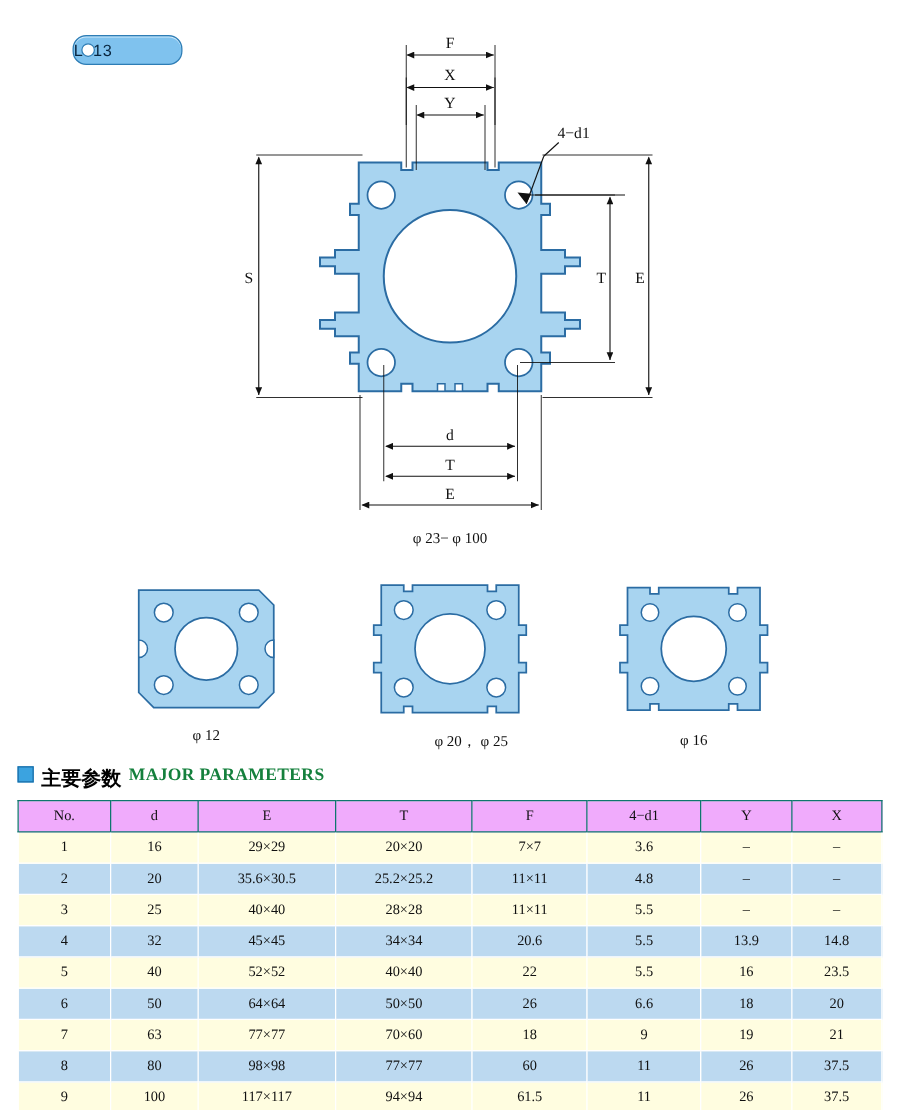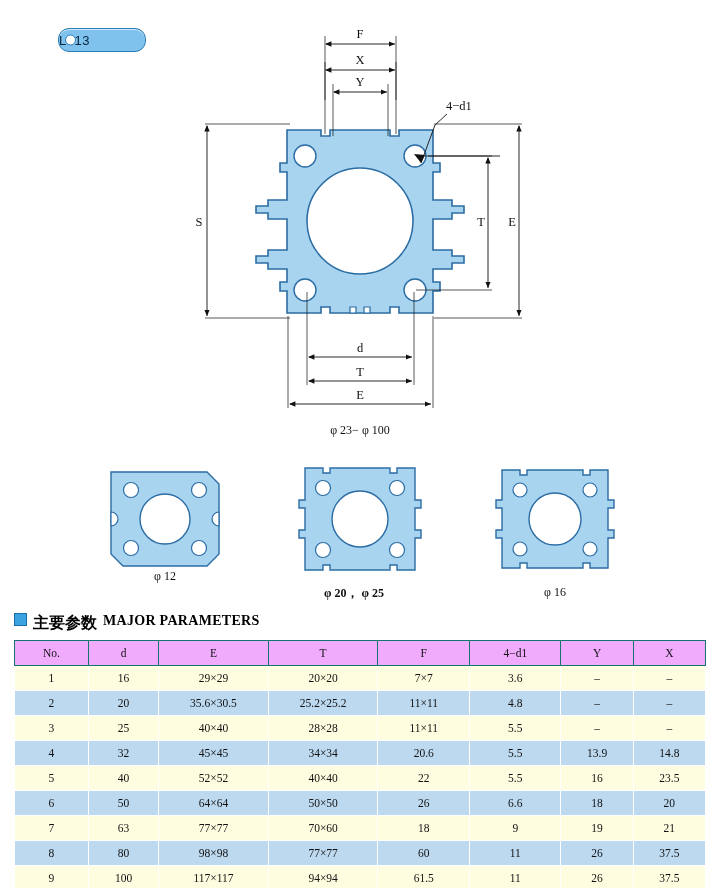--- a/index.html
+++ b/index.html
@@ -34,21 +34,21 @@
   .sec-title{
     position:absolute;left:14px;top:613px;
     display:flex;align-items:flex-start;gap:6px;
     font-size:15px;font-weight:bold;
   }
   .sec-title .sq{
     width:11px;height:11px;background:#3ba3e0;border:1px solid #1a6ea8;
     display:inline-block;
   }
   .sec-title .cn{font-size:16px;font-weight:bold;color:#000;}
-  .sec-title .en{font-size:14px;font-weight:bold;color:#000000;font-family:"Liberation Serif", serif;letter-spacing:.3px;}
+  .sec-title .en{font-size:14px;font-weight:bold;color:#15803d;font-family:"Liberation Serif", serif;letter-spacing:.3px;}
   table.params{
     position:absolute;left:14px;top:640px;
     width:692px;
     border-collapse:collapse;
     font-size:11.5px;
     font-family:"Liberation Serif", serif;
   }
   table.params th{
     background:#f0abfc;
     border:1px solid #0f766e;
@@ -186,37 +186,37 @@
     M16,10 L112,10 L124,22 L124,92 L112,104 L28,104 L16,92 Z"></path>
   <circle cx="70" cy="57" r="25" fill="#ffffff" stroke="#2b6ca3" stroke-width="1.4"></circle>
   <circle cx="36" cy="28" r="7.5" fill="#ffffff" stroke="#2b6ca3" stroke-width="1.2"></circle>
   <circle cx="104" cy="28" r="7.5" fill="#ffffff" stroke="#2b6ca3" stroke-width="1.2"></circle>
   <circle cx="36" cy="86" r="7.5" fill="#ffffff" stroke="#2b6ca3" stroke-width="1.2"></circle>
   <circle cx="104" cy="86" r="7.5" fill="#ffffff" stroke="#2b6ca3" stroke-width="1.2"></circle>
   <path fill="#ffffff" stroke="#2b6ca3" stroke-width="1.2" d="M16,50 a7,7 0 0 1 0,14 z"></path>
   <path fill="#ffffff" stroke="#2b6ca3" stroke-width="1.2" d="M124,50 a7,7 0 0 0 0,14 z"></path>
 </svg>
 </div>
-<div class="caption" style="left:115px;top:569px;width:100px;">φ 12</div>
+<div class="caption" style="left:115px;top:581px;width:100px;">φ 12</div>
 
 <div style="position:absolute;left:285px;top:460px;">
 <svg width="150" height="120" viewBox="0 0 150 120" xmlns="http://www.w3.org/2000/svg">
   <path fill="#a8d4f0" stroke="#2b6ca3" stroke-width="1.4" d="
     M20,8 L38,8 L38,13 L45,13 L45,8 L105,8 L105,13 L112,13 L112,8 L130,8
     L130,40 L136,40 L136,48 L130,48 L130,70 L136,70 L136,78 L130,78 L130,110
     L112,110 L112,105 L105,105 L105,110 L45,110 L45,105 L38,105 L38,110 L20,110
     L20,78 L14,78 L14,70 L20,70 L20,48 L14,48 L14,40 L20,40 Z"></path>
   <circle cx="75" cy="59" r="28" fill="#ffffff" stroke="#2b6ca3" stroke-width="1.4"></circle>
   <circle cx="38" cy="28" r="7.5" fill="#ffffff" stroke="#2b6ca3" stroke-width="1.2"></circle>
   <circle cx="112" cy="28" r="7.5" fill="#ffffff" stroke="#2b6ca3" stroke-width="1.2"></circle>
   <circle cx="38" cy="90" r="7.5" fill="#ffffff" stroke="#2b6ca3" stroke-width="1.2"></circle>
   <circle cx="112" cy="90" r="7.5" fill="#ffffff" stroke="#2b6ca3" stroke-width="1.2"></circle>
 </svg>
 </div>
-<div class="caption" style="left:289px;top:585px;width:130px;font-weight:bold;">φ 20， φ 25</div>
+<div class="caption" style="left:312px;top:585px;width:130px;">φ 20， φ 25</div>
 
 <div style="position:absolute;left:480px;top:462px;">
 <svg width="150" height="118" viewBox="0 0 150 118" xmlns="http://www.w3.org/2000/svg">
   <path fill="#a8d4f0" stroke="#2b6ca3" stroke-width="1.4" d="
     M22,8 L40,8 L40,13 L47,13 L47,8 L103,8 L103,13 L110,13 L110,8 L128,8
     L128,38 L134,38 L134,46 L128,46 L128,68 L134,68 L134,76 L128,76 L128,106
     L110,106 L110,101 L103,101 L103,106 L47,106 L47,101 L40,101 L40,106 L22,106
     L22,76 L16,76 L16,68 L22,68 L22,46 L16,46 L16,38 L22,38 Z"></path>
   <circle cx="75" cy="57" r="26" fill="#ffffff" stroke="#2b6ca3" stroke-width="1.4"></circle>
   <circle cx="40" cy="28" r="7" fill="#ffffff" stroke="#2b6ca3" stroke-width="1.2"></circle>

